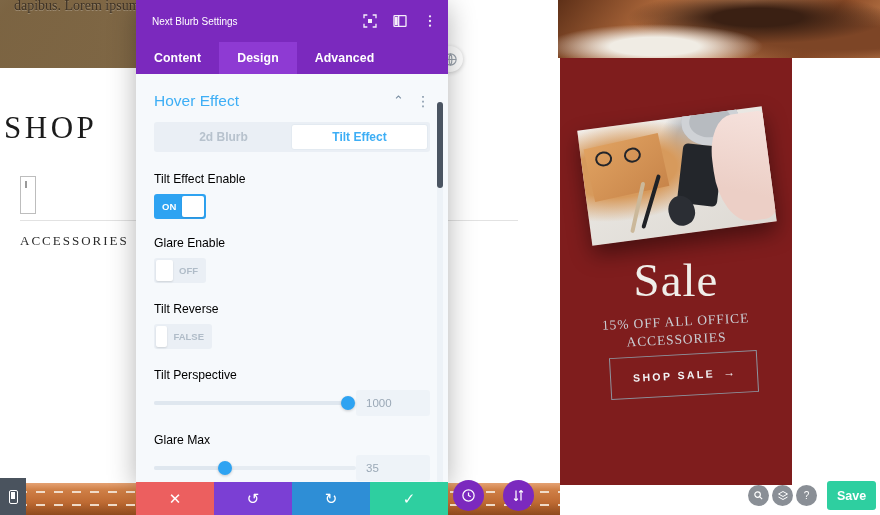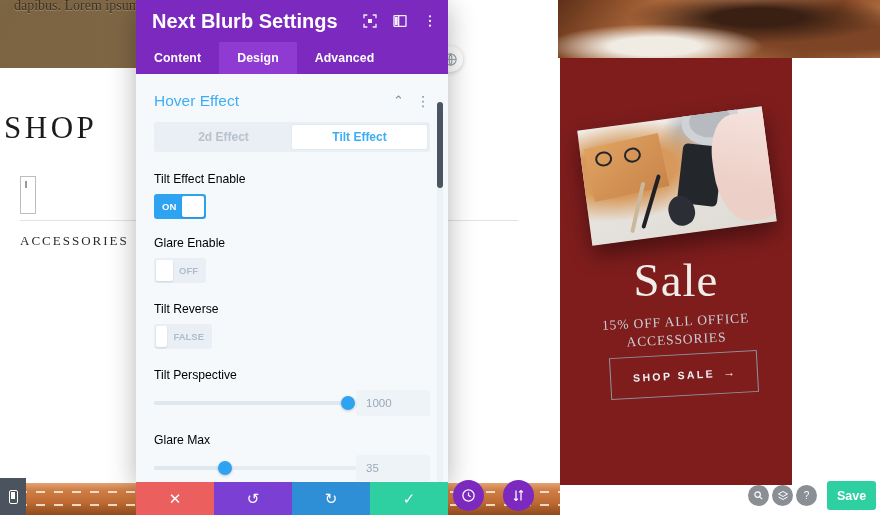--- a/index.html
+++ b/index.html
@@ -170,21 +170,21 @@
   .modal {
     position: absolute; left: 136px; top: 0; width: 312px; height: 482px;
     background: #f4f8fb; box-shadow: 0 6px 26px rgba(0,0,0,.3);
     z-index: 30; display: flex; flex-direction: column;
   }
   .modal-header {
     height: 42px; background: #7b29be; display: flex; align-items: center;
     padding: 0 10px 0 16px; flex: 0 0 auto;
   }
   .modal-title {
-    color: #ffffff; font-size: 20px; font-weight: bold; flex: 1 1 auto;
+    color: #ffffff; font-size: 10px; font-weight: normal; flex: 1 1 auto;
     white-space: nowrap;
   }
   .hdr-icons { display: flex; align-items: center; gap: 14px; }
   .hdr-ic { width: 16px; height: 16px; opacity: .92; cursor: pointer; }
   .modal-tabs {
     height: 32px; background: #7b29be; display: flex; flex: 0 0 auto;
   }
   .tab {
     padding: 0 18px; display: flex; align-items: center; justify-content: center;
     font-size: 12.3px; font-weight: bold; color: #ffffff; cursor: pointer;
@@ -406,21 +406,21 @@
 
     <div class="modal-body">
 
       <div class="section-head">
         <div class="section-title">Hover Effect</div>
         <span class="chev">⌃</span>
         <span class="kebab">⋮</span>
       </div>
 
       <div class="seg-group">
-        <div class="seg">2d Effect</div>
+        <div class="seg">2d Blurb</div>
         <div class="seg active">Tilt Effect</div>
       </div>
 
       <div class="field">
         <div class="field-label">Tilt Effect Enable</div>
         <div class="toggle on">
           <span class="ttext">ON</span>
           <span class="knob"></span>
         </div>
       </div>

